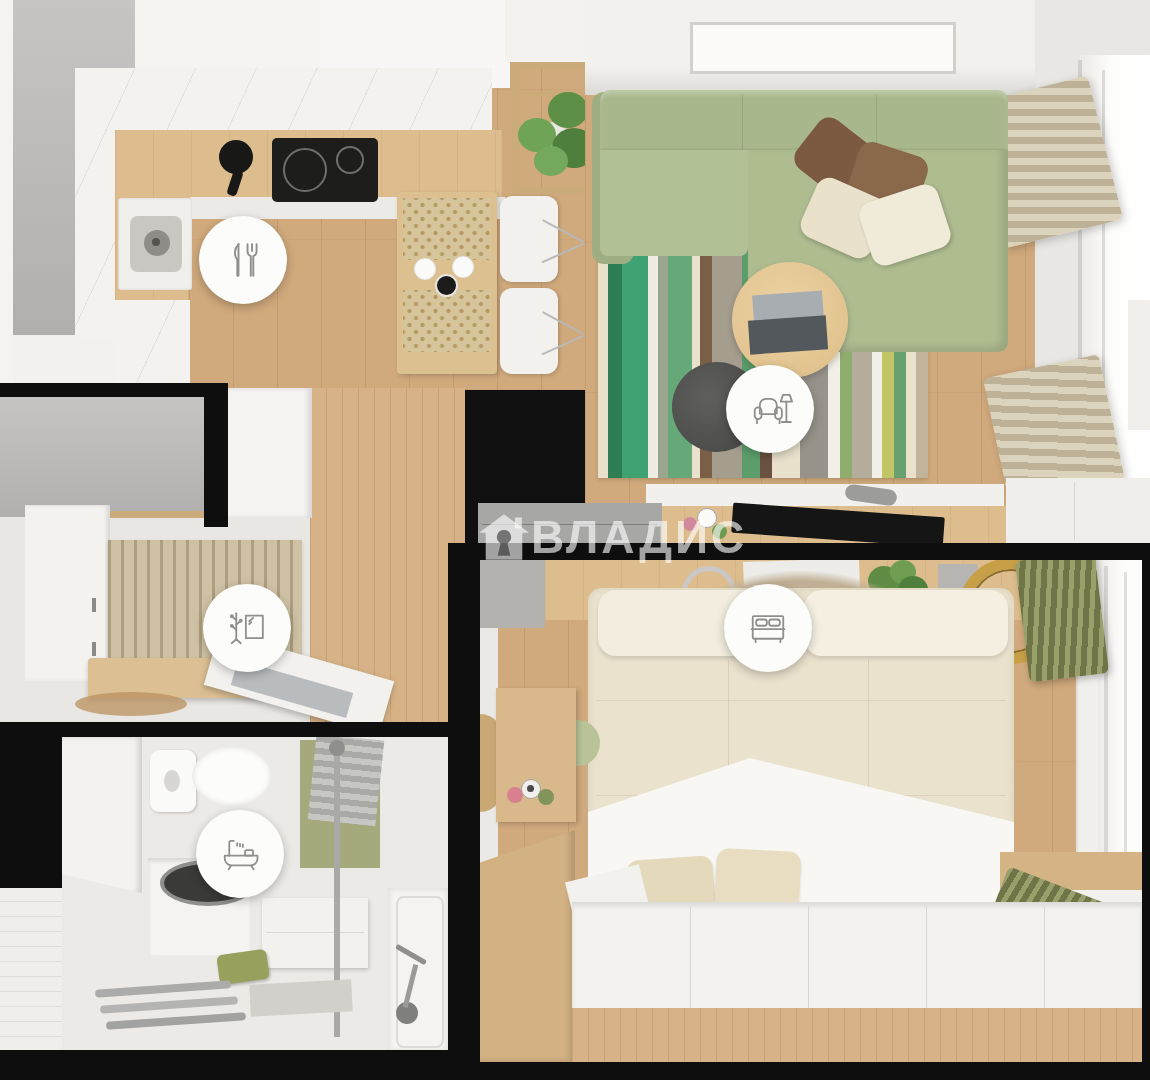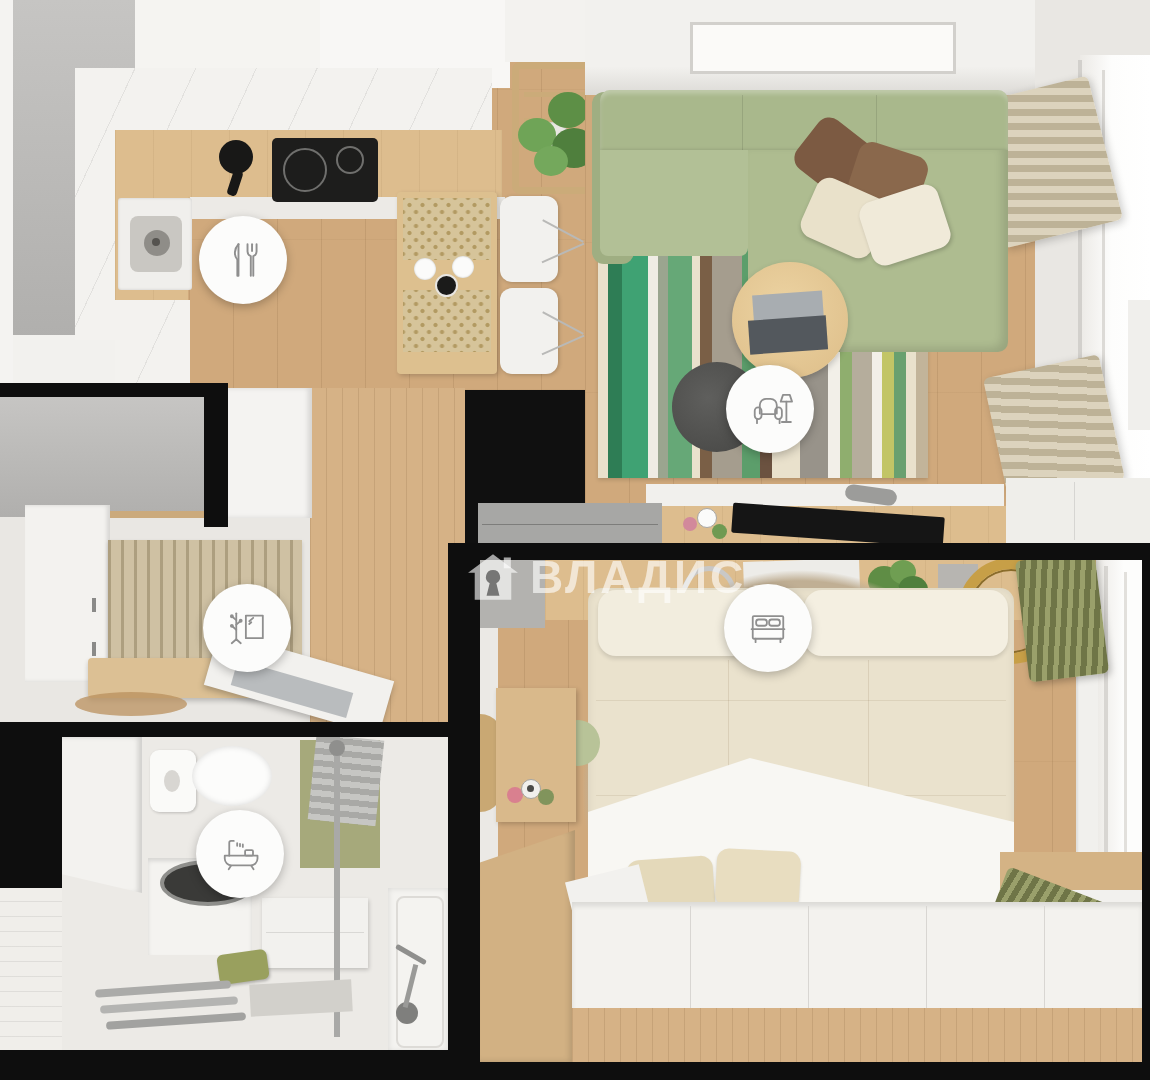--- a/index.html
+++ b/index.html
@@ -32,21 +32,21 @@
   .beige-curtain{background:repeating-linear-gradient(14deg,#dcd3bd 0 7px,#bdb297 7px 14px);}
   .mat-dots{background-color:#d6c49a;background-image:
      radial-gradient(circle,#b29a62 1.6px, rgba(0,0,0,0) 2.6px),
      radial-gradient(circle,#b29a62 1.6px, rgba(0,0,0,0) 2.6px);
      background-size:13px 14px;background-position:0 0,6.5px 7px;}
   .tile-h{background:#f0eeea;background-image:
      repeating-linear-gradient(0deg, rgba(0,0,0,.07) 0 1px, rgba(0,0,0,0) 1px 15px);}
   .badge{position:absolute;width:88px;height:88px;border-radius:50%;background:#fcfcfb;
      box-shadow:0 3px 10px rgba(0,0,0,.25);display:flex;align-items:center;justify-content:center;z-index:30;}
   .badge svg{width:52px;height:52px;}
-  .watermark{position:absolute;left:466px;top:512px;display:flex;align-items:center;gap:10px;z-index:40;margin-top:40px;}
+  .watermark{position:absolute;left:477px;top:512px;display:flex;align-items:center;gap:0;z-index:40;}
   .watermark svg{width:54px;height:50px;}
   .wm-text{font-size:46px;font-weight:700;letter-spacing:3px;color:rgba(255,255,255,.62);line-height:50px;}
   .seam-v{position:absolute;width:1px;background:rgba(0,0,0,.10);}
   .seam-h{position:absolute;height:1px;background:rgba(0,0,0,.10);}
 </style>
 </head>
 <body>
 
 <div class="canvas">
 

